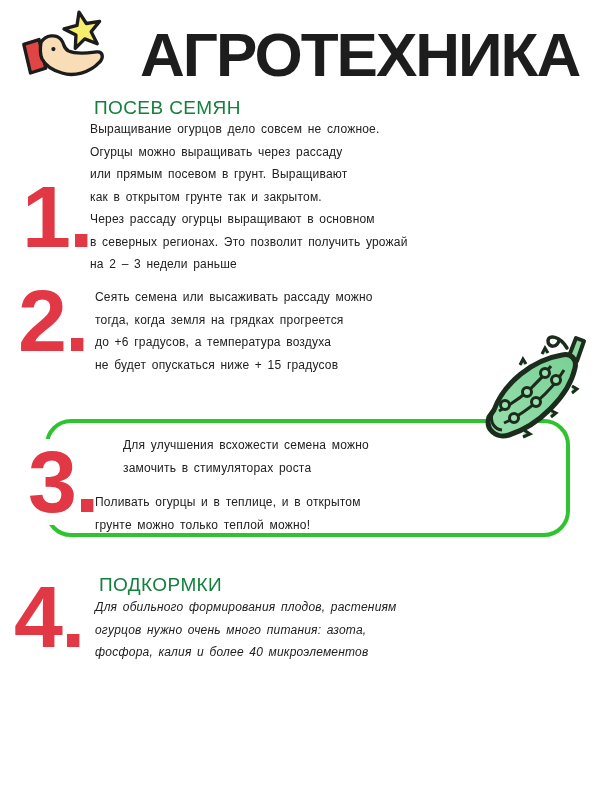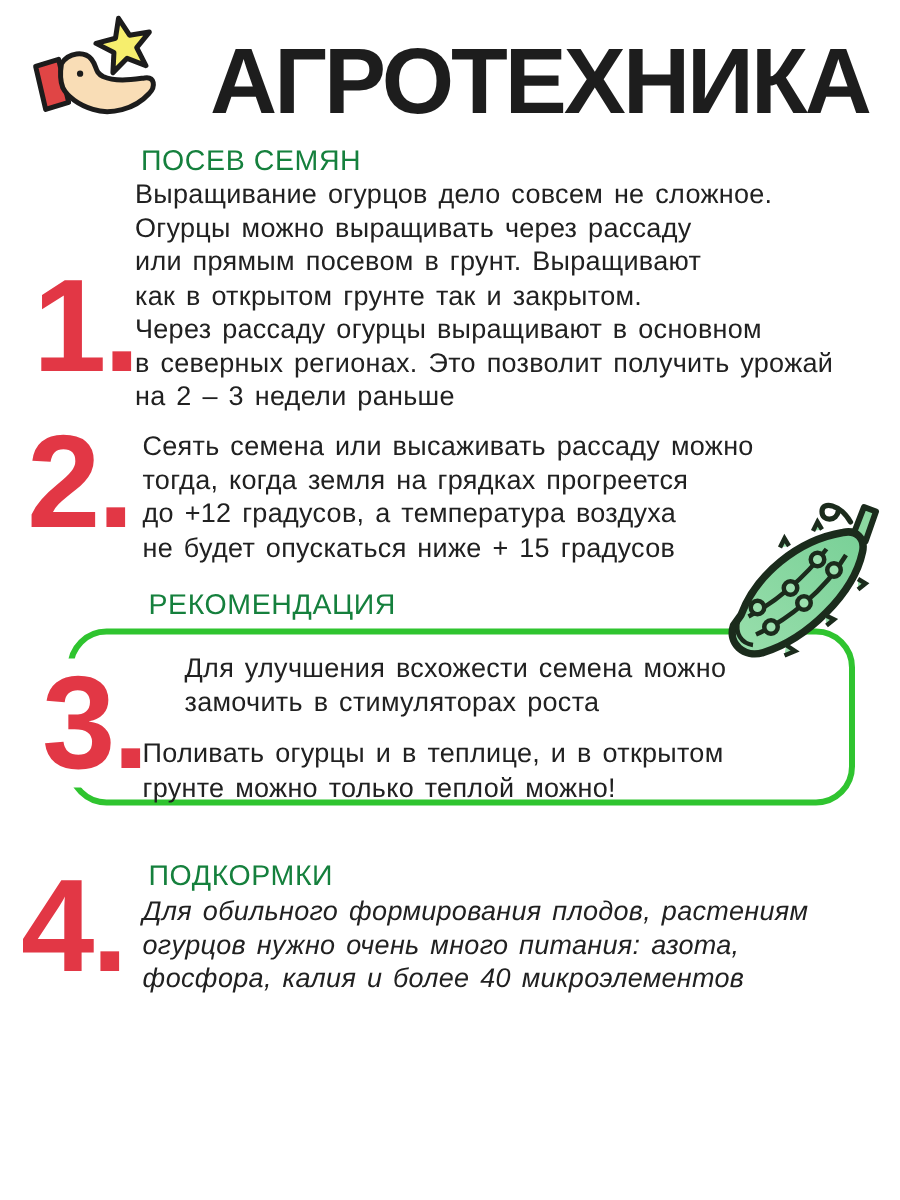--- a/index.html
+++ b/index.html
@@ -11,21 +11,21 @@
     position:absolute;left:128px;top:12px;margin:12px;
     font-size:62px;font-weight:700;letter-spacing:-2px;color:#1d1d1d;line-height:1.0;
     white-space:nowrap;
   }
   .hand-icon{position:absolute;left:14px;top:8px;width:96px;height:86px;}
   .heading{
     position:absolute;margin:4px;font-size:19px;font-weight:500;
     letter-spacing:0.4px;color:#15803d;white-space:nowrap;
   }
   .para{
-    position:absolute;margin:0;font-size:18px;font-weight:500;line-height:22.5px;
+    position:absolute;margin:0;font-size:12px;font-weight:500;line-height:22.5px;
     letter-spacing:0.2px;word-spacing:2px;white-space:pre-line;color:#212121;
   }
   .num{
     position:absolute;font-size:88px;font-weight:700;line-height:86px;
     color:#e23745;letter-spacing:-2px;
   }
   .h-sowing{left:90px;top:93px;}
   .p-sowing{left:90px;top:118px;width:482px;}
   .n1{left:22px;top:174px;}
   .n2{left:18px;top:278px;}
@@ -63,24 +63,23 @@
 Огурцы можно выращивать через рассаду
 или прямым посевом в грунт. Выращивают
 как в открытом грунте так и закрытом.
 Через рассаду огурцы выращивают в основном
 в северных регионах. Это позволит получить урожай
 на 2 – 3 недели раньше</p>
 
   <div class="num n2">2.</div>
   <p class="para p-planting">Сеять семена или высаживать рассаду можно
 тогда, когда земля на грядках прогреется
-до +12 градусов, а температура воздуха
+до +6 градусов, а температура воздуха
 не будет опускаться ниже + 15 градусов</p>
 
-  <h2 class="heading h-recommend">РЕКОМЕНДАЦИЯ</h2>
   <div class="tipbox"></div>
 
   <svg class="cucumber" viewBox="0 0 130 125" aria-hidden="true">
     <defs>
       <linearGradient id="cucGrad" x1="0" y1="1" x2="1" y2="0">
         <stop offset="0" stop-color="#99dfac"></stop>
         <stop offset="1" stop-color="#79d097"></stop>
       </linearGradient>
     </defs>
     <path d="M95,20 C88,8 76,6 76,13 C76,20 86,20 87,12" fill="none" stroke="#1b2b1c" stroke-width="3.5" stroke-linecap="round"></path>

